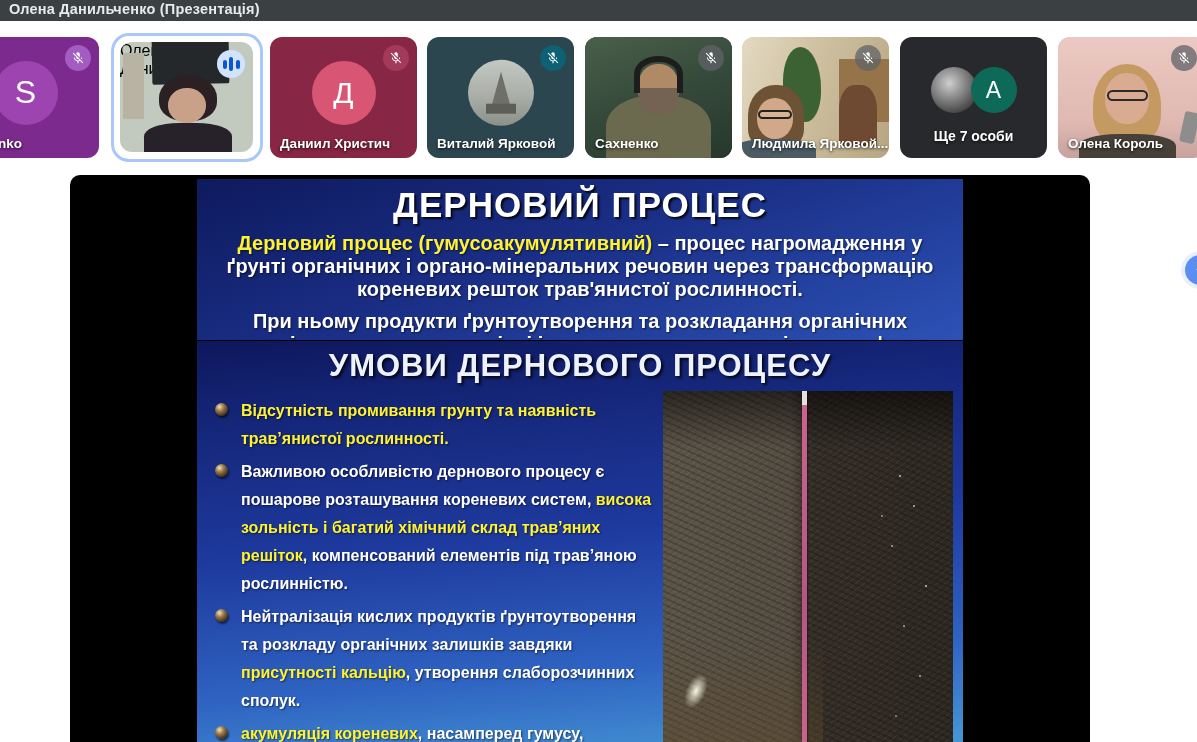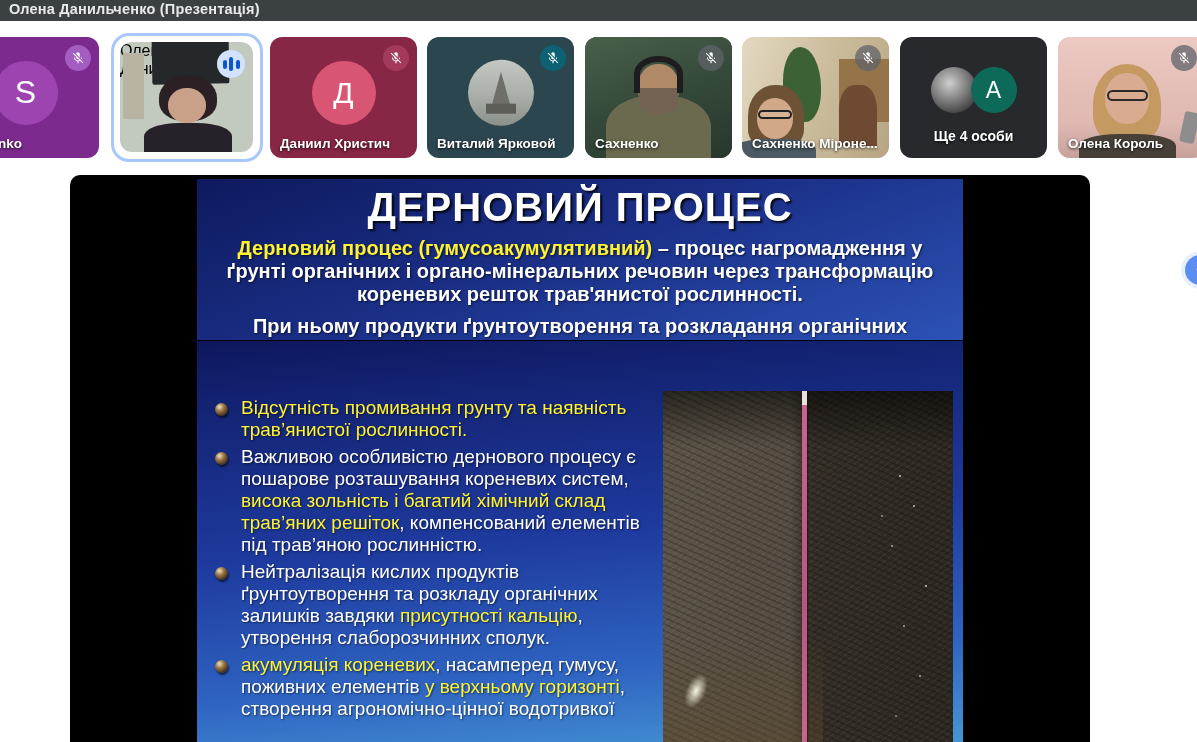--- a/index.html
+++ b/index.html
@@ -86,37 +86,37 @@
 
   
   .stage { position:absolute; left:70px; top:175px; width:1020px; height:567px; background:#000;
            border-radius:10px 10px 0 0; overflow:hidden; }
   .slide { position:absolute; left:127px; width:766px; overflow:hidden; color:#fff; }
   .slide1 { top:4px; height:161px;
             background:linear-gradient(160deg,#0e1a5e 0%,#1a2e85 45%,#2c52b6 100%); }
   .slide2 { top:166px; height:401px;
             background:linear-gradient(175deg,#0d175c 0%,#152679 18%,#1e3a9e 48%,#2f64c2 78%,#4596d4 100%); }
 
-  .s1-title { text-align:center; font-size:40px; font-weight:700; letter-spacing:1px; margin-top:6px;
+  .s1-title { text-align:center; font-size:35px; font-weight:700; letter-spacing:1px; margin-top:6px;
               text-shadow:2px 2px 2px rgba(0,0,0,.85); }
   .s1-p1 { width:726px; margin:7px auto 6px; text-align:center; font-size:20px; font-weight:700;
            line-height:23px; text-shadow:1px 1px 2px rgba(0,0,0,.6); }
   .s1-p2 { width:740px; margin:9px auto 0; text-align:center; font-size:20px; font-weight:700;
            line-height:23px; text-shadow:1px 1px 2px rgba(0,0,0,.6); }
   .yellow { color:#fdf233; }
   .white { color:#ffffff; }
 
   .s2-title { text-align:center; font-size:31px; font-weight:700; letter-spacing:1px; margin-top:7px;
               color:#eef2ff; text-shadow:2px 2px 3px rgba(0,0,0,.85); }
   .bullets { position:absolute; left:18px; top:56px; width:438px; }
   .bullet { display:flex; gap:13px; margin-bottom:5px; }
   .bullet-dot { flex:0 0 13px; width:13px; height:13px; border-radius:50%; margin-top:6px;
                 background:radial-gradient(circle at 35% 30%, #efe2bb 0%, #9a7645 35%, #4a3620 70%, #241a0e 100%);
                 box-shadow:1px 2px 2px rgba(0,0,0,.6); }
-  .bullet-text { font-size:19px; font-weight:400; line-height:22px; text-shadow:1px 1px 2px rgba(0,0,0,.55); }
+  .bullet-text { font-size:16px; font-weight:700; line-height:28px; text-shadow:1px 1px 2px rgba(0,0,0,.55); }
 
   
   .soil { position:absolute; left:466px; top:50px; width:290px; height:352px; overflow:hidden;
           background:linear-gradient(90deg,#5b5347 0%,#544c41 44%,#3a342c 49%,#332d26 52%,#2c2720 100%); }
   .soil .tex1 { position:absolute; inset:0;
           background:repeating-linear-gradient(24deg, rgba(0,0,0,.18) 0 2px, rgba(0,0,0,0) 2px 6px),
                      repeating-linear-gradient(-38deg, rgba(255,255,255,.05) 0 1px, rgba(0,0,0,0) 1px 5px); }
   .soil .topshade { position:absolute; left:0; top:0; width:100%; height:16%;
           background:linear-gradient(180deg, rgba(0,0,0,.55), rgba(0,0,0,0)); }
   .soil .bottomwarm { position:absolute; left:0; bottom:0; width:55%; height:30%;
@@ -219,29 +219,29 @@
     <div class="plant"></div>
     <div class="hair"></div>
     <div class="face"></div>
     <div class="glasses"></div>
     <div class="sweater"></div>
     <div class="mic-badge mic-gray">
       <svg width="14" height="14" viewBox="0 0 24 24" fill="#fff">
           <path d="M19 11h-1.7c0 .74-.16 1.43-.43 2.05l1.23 1.23c.56-.98.9-2.09.9-3.28zm-4.02.17c0-.06.02-.11.02-.17V5c0-1.66-1.34-3-3-3S9 3.34 9 5v.18l5.98 5.99zM4.27 3 3 4.27l6.01 6.01V11c0 1.66 1.33 3 2.99 3 .22 0 .44-.03.65-.08l1.66 1.66c-.71.33-1.5.52-2.31.52-2.76 0-5.3-2.1-5.3-5.1H5c0 3.41 2.72 6.23 6 6.72V21h2v-3.28c.91-.13 1.77-.45 2.54-.9L19.73 21 21 19.73 4.27 3z"></path>
         </svg>
     </div>
-    <div class="label">Сахненко Міроне...</div>
+    <div class="label">Людмила Ярковой...</div>
   </div>
 
   <div class="tile t7">
     <div class="pair">
       <div class="ava-bw"></div>
       <div class="ava-green">A</div>
     </div>
-    <div class="label">Ще 4 особи</div>
+    <div class="label">Ще 7 особи</div>
   </div>
 
   <div class="tile t8">
     <div class="wall"></div>
     <div class="hair"></div>
     <div class="face"></div>
     <div class="glasses"></div>
     <div class="top"></div>
     <div class="device"></div>
     <div class="mic-badge mic-gray">
@@ -256,20 +256,21 @@
 
     <div class="slide slide1">
       <div class="s1-title">ДЕРНОВИЙ ПРОЦЕС</div>
       <div class="s1-p1">
         <span class="yellow">Дерновий процес (гумусоакумулятивний)</span><span class="white"> – процес нагромадження у ґрунті органічних і органо-мінеральних речовин через трансформацію кореневих решток трав'янистої рослинності.</span>
       </div>
       <div class="s1-p2 white">При ньому продукти ґрунтоутворення та розкладання органічних залишків залишаються на місці і накопичуються у верхніх шарах ґрунту.</div>
     </div>
 
     <div class="slide slide2">
+      <div class="s2-title">УМОВИ ДЕРНОВОГО ПРОЦЕСУ</div>
 
       <div class="bullets">
         <div class="bullet">
           <span class="bullet-dot"></span>
           <span class="bullet-text"><span class="yellow">Відсутність промивання грунту та наявність трав’янистої рослинності.</span></span>
         </div>
         <div class="bullet">
           <span class="bullet-dot"></span>
           <span class="bullet-text"><span class="white">Важливою особливістю дернового процесу є пошарове розташування кореневих систем, </span><span class="yellow">висока зольність і багатий хімічний склад трав’яних решіток</span><span class="white">, компенсований елементів під трав’яною рослинністю.</span></span>
         </div>

